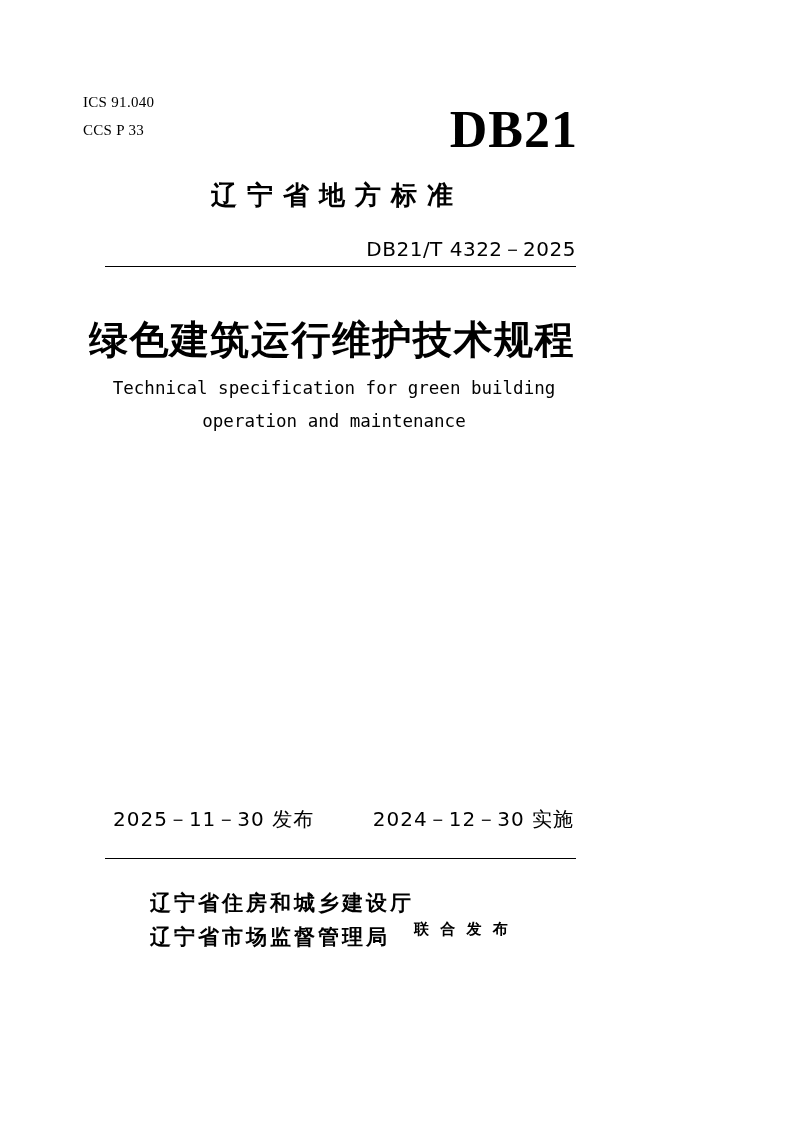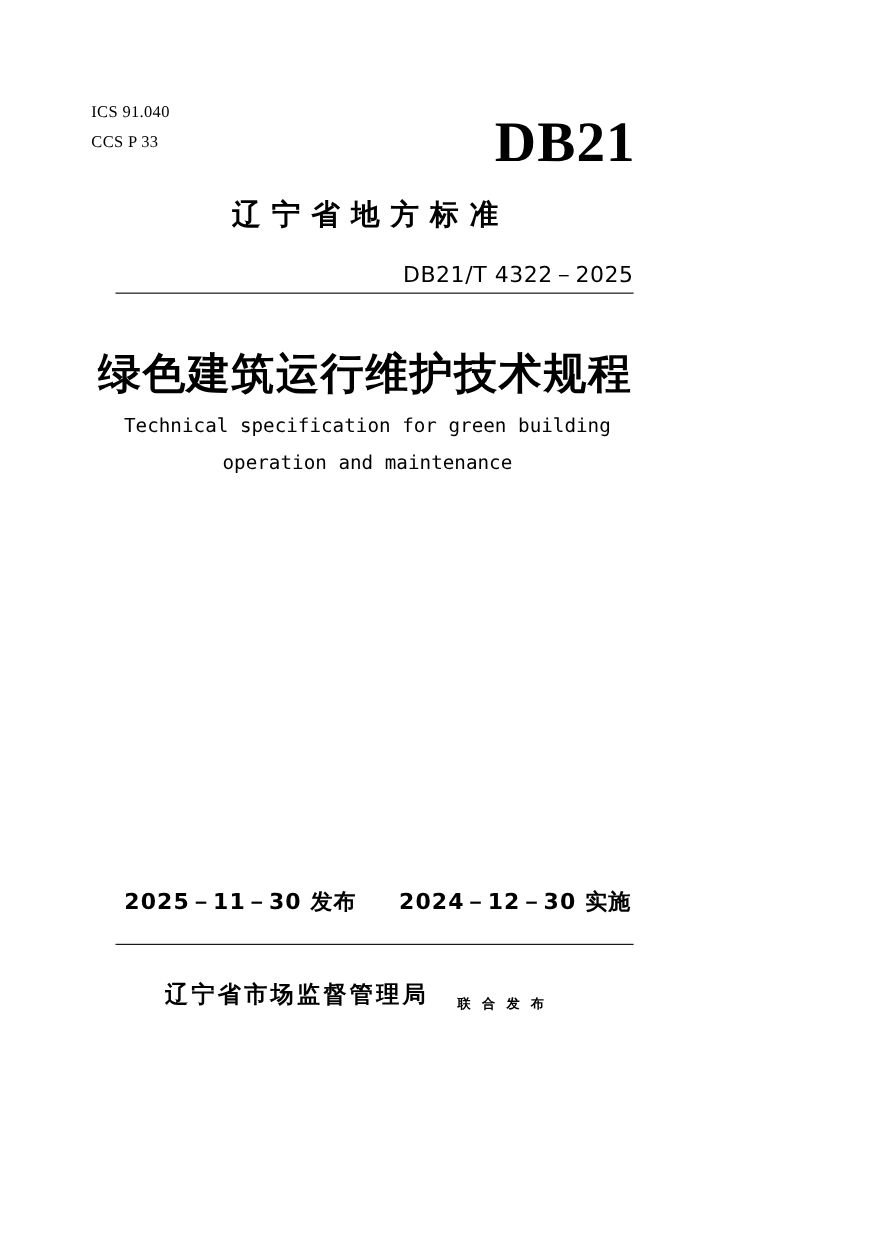--- a/index.html
+++ b/index.html
@@ -114,21 +114,20 @@
   .dates {
     position: absolute;
     left: 105px;
     right: 88px;
     top: 806px;
     display: flex;
     justify-content: space-between;
     font-family: "DejaVu Sans", sans-serif;
     font-size: 20px;
     letter-spacing: 1px;
-    font-weight: bold;
   }
   .date-release { padding-left: 8px; }
   .date-effective { padding-right: 2px; }
 
   
   .issuers {
     position: absolute;
     left: 150px;
     top: 886px;
     display: flex;
@@ -137,23 +136,22 @@
   .issuer-names {
     font-family: "DejaVu Sans", sans-serif;
     font-weight: bold;
     font-size: 21px;
     line-height: 34px;
     letter-spacing: 3px;
   }
   .joint-release {
     font-family: "DejaVu Sans", sans-serif;
     font-weight: bold;
-    font-size: 12px;
+    font-size: 15px;
     letter-spacing: 3px;
-    margin-left: 26px;
     margin-top: 18px;
     white-space: nowrap;
   }
 </style>
 </head>
 <body>
 
 <div class="page">
 
   <div class="ics-block">
@@ -178,18 +176,19 @@
 
   <div class="dates">
     <div class="date-release">2025－11－30 发布</div>
     <div class="date-effective">2024－12－30 实施</div>
   </div>
 
   <div class="rule rule-bottom"></div>
 
   <div class="issuers">
     <div class="issuer-names">
+      <div>辽宁省住房和城乡建设厅</div>
       <div>辽宁省市场监督管理局</div>
     </div>
     <div class="joint-release">联 合 发 布</div>
   </div>
 
 </div>
 
 </body></html>

